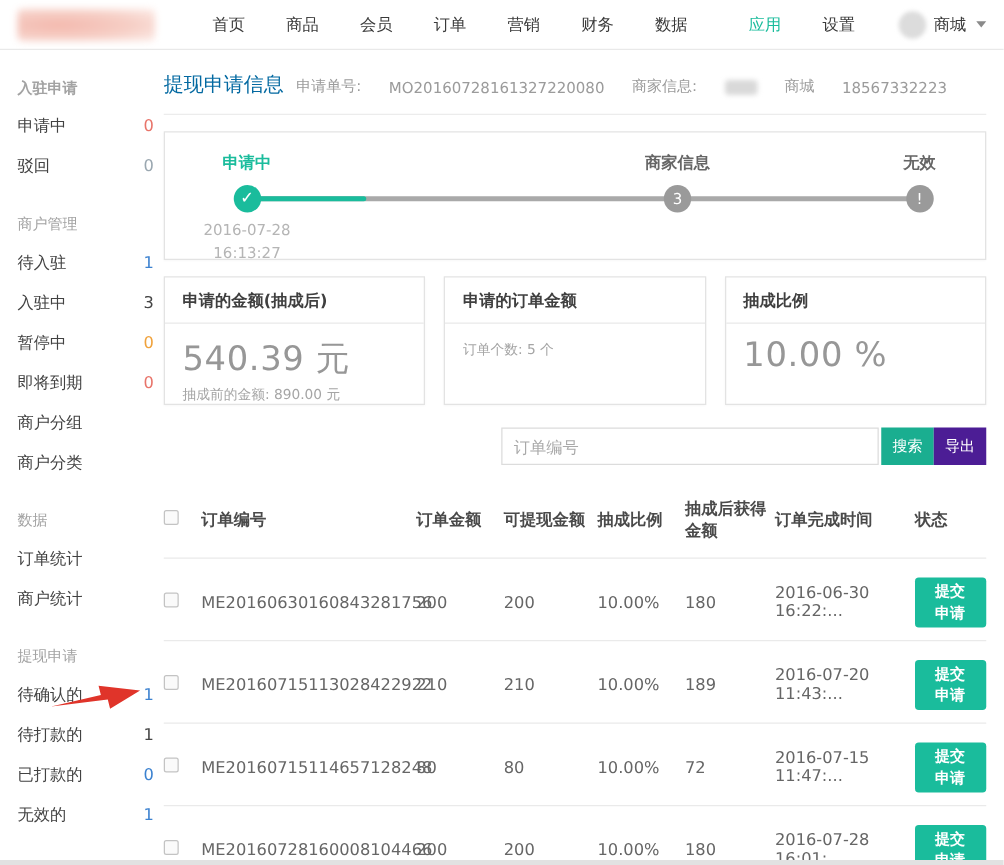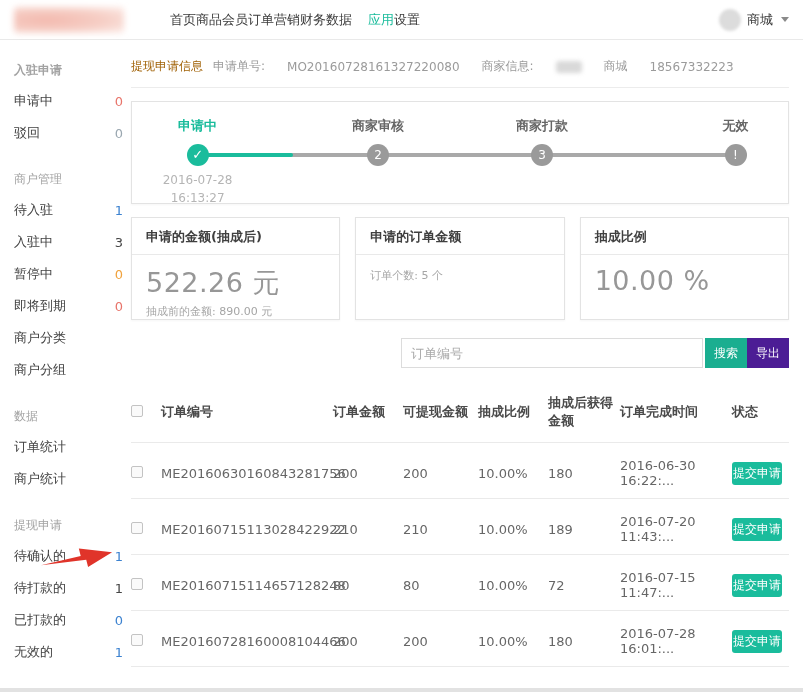--- a/index.html
+++ b/index.html
@@ -4,21 +4,21 @@
 <style>
   * { margin:0; padding:0; box-sizing:border-box; }
   html,body { width:803px; height:692px; }
   body { font-family:"DejaVu Sans","Liberation Sans",sans-serif; background:#fff; color:#444; font-size:13px; overflow:hidden; }
   .page { position:relative; width:803px; height:692px; background:#fff; }
 
   
   .topnav { height:40px; display:flex; align-items:center; border-bottom:1px solid #e9e9e9; background:#fff; padding:0 14px; }
   .logo-blur { width:110px; height:26px; border-radius:4px; margin-right:46px;
     background:radial-gradient(ellipse at 30% 50%, #f3b8ad 0%, #f6cfc6 55%, #fdeeea 100%); filter:blur(3px); }
-  .nav-items { display:flex; flex:1; }
+  .nav-items { display:flex; gap:33px; flex:1; }
   .nav-item { color:#3a3a3a; cursor:pointer; }
   .nav-item.active { color:#1abc9c;margin-left:16px; }
   .user-box { display:flex; align-items:center; gap:6px; }
   .avatar { width:22px; height:22px; border-radius:50%; background:#dcdcdc; filter:blur(1.5px); }
   .user-name { color:#3a3a3a; }
   .caret { width:0; height:0; border-left:4px solid transparent; border-right:4px solid transparent; border-top:5px solid #8a8a8a; margin-left:2px; }
 
   
   .layout { display:flex; height:646px; }
   .sidebar { width:131px; padding:8px 0 0 14px; flex:none; }
@@ -29,21 +29,21 @@
   .sb-section:first-child .sb-section-title { margin-top:14px;font-weight:bold; }
   .sb-item { position:relative; display:flex; justify-content:space-between; align-items:center; padding:7px 8px 7px 0; cursor:pointer; }
   .sb-item .lbl { color:#424242; }
   .sb-count { font-size:13px; }
   .c-red { color:#e8746a; } .c-blue { color:#3c82d0; } .c-orange { color:#f0a23c; }
   .c-dark { color:#454545; } .c-muted { color:#9aa7b0; }
   .annot-arrow { position:absolute; right:16px; top:4px; width:76px; height:24px; pointer-events:none; }
 
   
   .page-head { display:flex; align-items:baseline; gap:10px; padding:18px 0 12px; border-bottom:1px solid #ececec; }
-  .page-title { font-size:12px; color:#a16207; }
+  .page-title { font-size:16px; color:#0369a1; }
   .page-meta { font-size:12px; color:#9b9b9b; display:flex; align-items:center; gap:22px; }
   .blur-patch { display:inline-block; width:26px; height:12px; background:#d9d9d9; border-radius:3px; filter:blur(2px); }
 
   
   .timeline-card { position:relative; margin-top:13px; height:103px; border:1px solid #e3e3e3; background:#fff; box-shadow:0 1px 2px rgba(0,0,0,.04); }
   .tl-line { position:absolute; top:51px; left:10%; width:82%; height:4px; background:#a9a9a9; border-radius:2px; }
   .tl-line-done { position:absolute; top:51px; left:10%; width:14.5%; height:4px; background:#1abc9c; border-radius:2px; }
   .tl-step { position:absolute; top:0; transform:translateX(-50%); text-align:center; width:120px; }
   .tl-step .tl-label { margin-top:15px; font-weight:bold; color:#666; font-size:13px; }
   .tl-step.done .tl-label { color:#1abc9c; }
@@ -75,21 +75,21 @@
   .t-data { padding:15px 0 10px; color:#666; }
   .cb { width:12px; height:12px; border:1px solid #c3c3c3; background:#fafafa; border-radius:2px; display:inline-block; cursor:pointer; }
   .col-cb { width:30px; flex:none; }
   .col-id { width:172px; flex:none; }
   .col-amt { width:70px; flex:none; }
   .col-wd { width:75px; flex:none; }
   .col-rate { width:70px; flex:none; }
   .col-after { width:72px; flex:none; padding-right:6px; }
   .col-time { width:112px; flex:none; }
   .col-status { flex:1; }
-  .badge { display:inline-block; background:#1abc9c; color:#fff; font-size:12px; padding:3px 1px; border-radius:3px; cursor:pointer; }
+  .badge { display:inline-block; background:#1abc9c; color:#fff; font-size:12px; padding:3px 16px; border-radius:3px; cursor:pointer;font-weight:bold; }
 
   .bottom-strip { position:absolute; left:0; bottom:0; width:100%; height:4px; background:#e2e2e2; }
 </style>
 </head>
 <body>
 
 <div class="page">
 
   <header class="topnav">
     <div class="logo-blur"></div>
@@ -139,24 +139,24 @@
         </div>
         <div class="sb-item">
           <span class="lbl">暂停中</span>
           <span class="sb-count c-orange">0</span>
         </div>
         <div class="sb-item">
           <span class="lbl">即将到期</span>
           <span class="sb-count c-red">0</span>
         </div>
         <div class="sb-item">
+          <span class="lbl">商户分组</span>
+        </div>
+        <div class="sb-item">
           <span class="lbl">商户分类</span>
-        </div>
-        <div class="sb-item">
-          <span class="lbl">商户分组</span>
         </div>
       </div>
 
       <div class="sb-section">
         <div class="sb-section-title">数据</div>
         <div class="sb-item">
           <span class="lbl">订单统计</span>
         </div>
         <div class="sb-item">
           <span class="lbl">商户统计</span>
@@ -211,39 +211,35 @@
         <div class="tl-line-done"></div>
 
         <div class="tl-step done" style="left:10%">
           <div class="tl-label">申请中</div>
           <div class="tl-circle">✓</div>
           <div class="tl-date">
             <div>2016-07-28</div>
             <div>16:13:27</div>
           </div>
         </div>
-        <div class="tl-step" style="left:37.5%">
-          <div class="tl-label">商家审核</div>
-          <div class="tl-circle">2</div>
-        </div>
         <div class="tl-step" style="left:62.5%">
-          <div class="tl-label">商家打款</div>
+          <div class="tl-label">商家信息</div>
           <div class="tl-circle">3</div>
         </div>
         <div class="tl-step" style="left:92%">
           <div class="tl-label">无效</div>
           <div class="tl-circle">!</div>
         </div>
       </section>
 
       <section class="stats">
         <div class="stat-card">
           <div class="stat-head">申请的金额(抽成后)</div>
           <div class="stat-body">
-            <div class="stat-value">522.26 元</div>
+            <div class="stat-value">540.39 元</div>
             <div class="stat-caption">抽成前的金额: 890.00 元</div>
           </div>
         </div>
         <div class="stat-card">
           <div class="stat-head">申请的订单金额</div>
           <div class="stat-body">
             <div class="stat-caption">订单个数: 5 个</div>
           </div>
         </div>
         <div class="stat-card">

